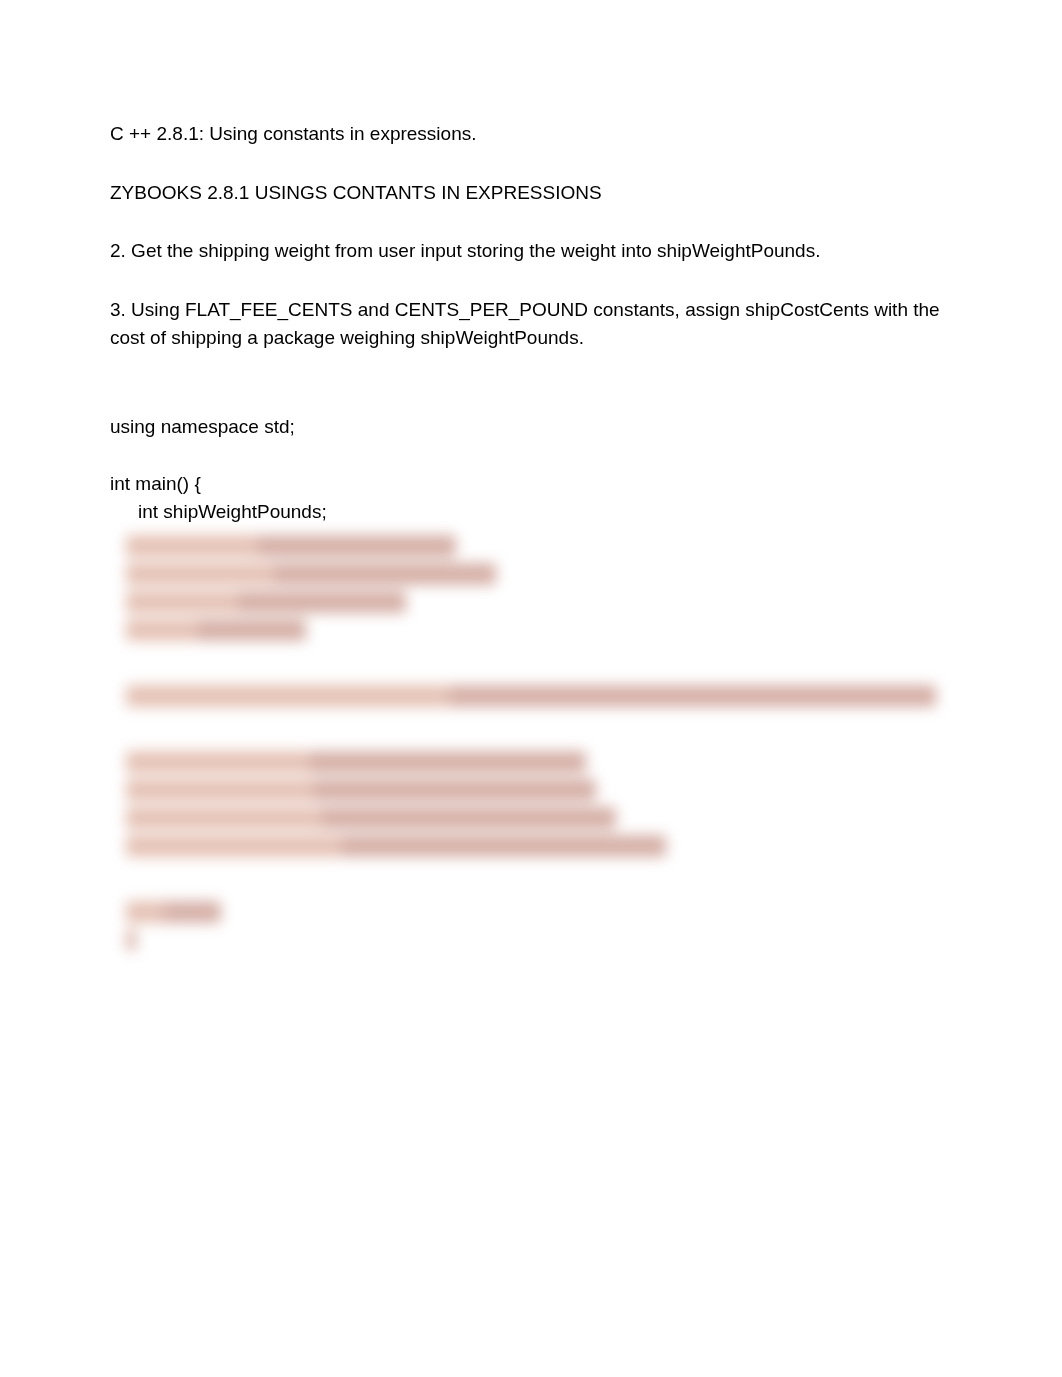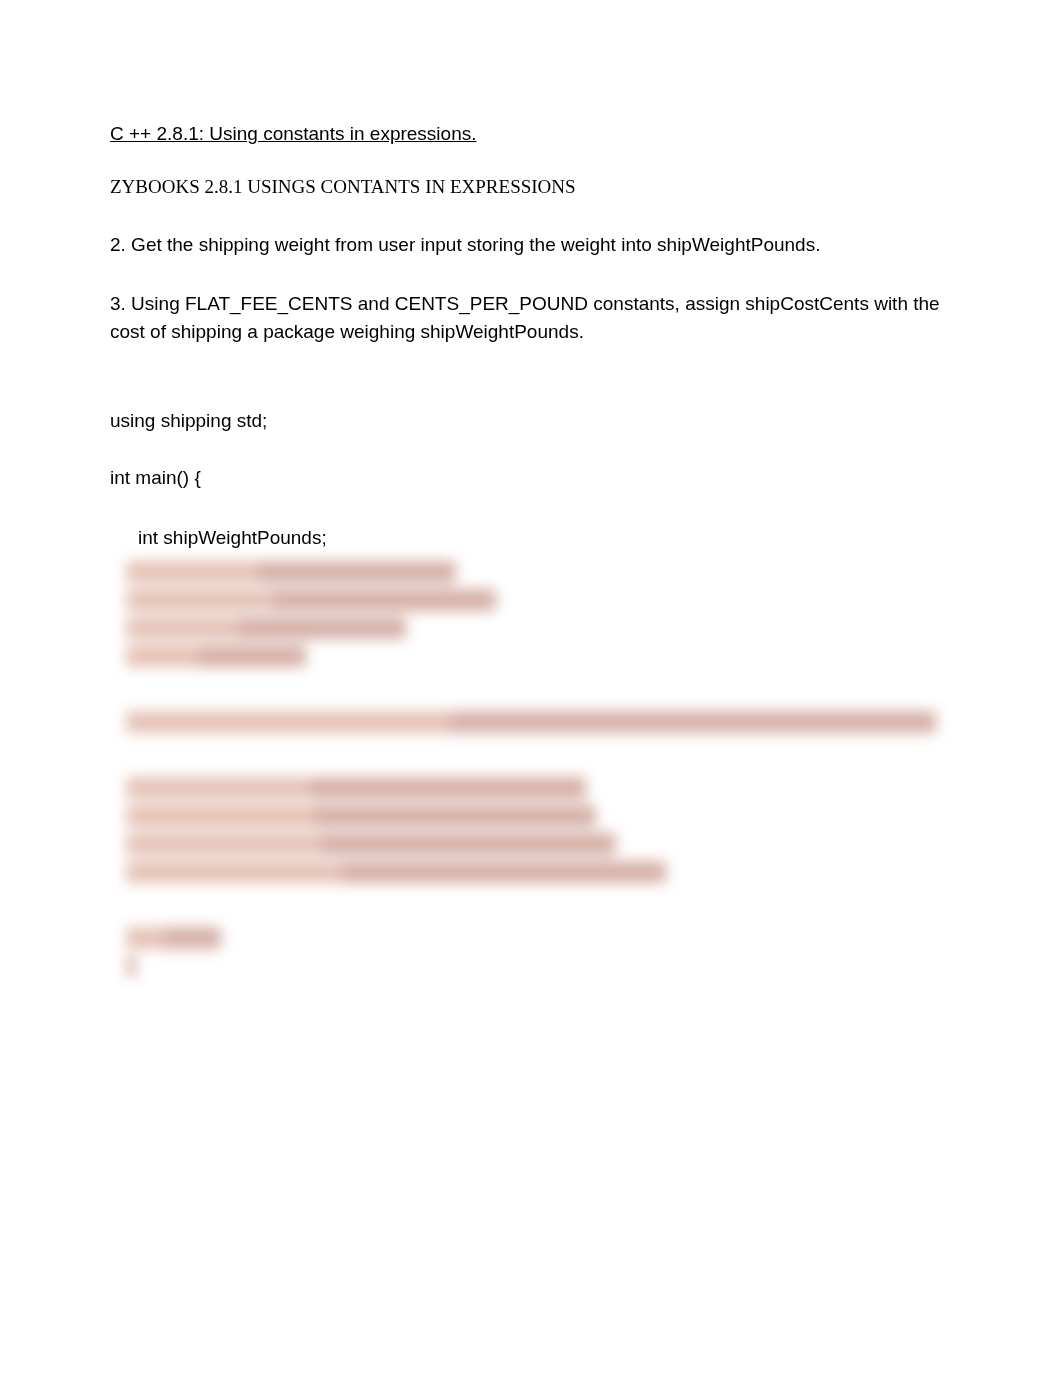--- a/index.html
+++ b/index.html
@@ -11,42 +11,39 @@
       background: #ffffff;
       width: 1062px;
       height: 1377px;
       font-family: Arial, Helvetica, sans-serif;
       font-size: 19px;
       color: #000000;
       line-height: 1.5;
       padding: 120px 110px 0 110px;
     }
     .title {
-      margin-bottom: 24px;
-      text-decoration: underline;
+      margin-bottom: 30px;
     }
     .subtitle {
       margin-bottom: 30px;
-      font-family: Liberation Serif, serif;
     }
     .paragraph {
       margin-bottom: 30px;
     }
     .para-line {
       display: block;
     }
     .code-start {
       margin-top: 60px;
     }
     .code-line {
       white-space: pre;
     }
     .indent1 {
       padding-left: 28px;
-      margin-top: 32px;
     }
     .blurred-block {
       filter: blur(7px);
       opacity: 0.55;
       margin-top: 8px;
     }
     .blur-line {
       height: 22px;
       margin: 6px 0;
       background: linear-gradient(90deg, #d0917a 0%, #d0917a 40%, #b47060 40%, #b47060 100%);
@@ -70,21 +67,21 @@
 </div>
 
 <div class="paragraph">2. Get the shipping weight from user input storing the weight into shipWeightPounds.</div>
 
 <div class="paragraph">
   <span class="para-line">3. Using FLAT_FEE_CENTS and CENTS_PER_POUND constants, assign shipCostCents with the</span>
   <span class="para-line">cost of shipping a package weighing shipWeightPounds.</span>
 </div>
 
 <div class="code-start">
-  <div class="code-line">using shipping std;</div>
+  <div class="code-line">using namespace std;</div>
   <div class="code-line">&nbsp;</div>
   <div class="code-line">int main() {</div>
   <div class="code-line indent1">int shipWeightPounds;</div>
 </div>
 
 <div class="blurred-block">
   <div class="blur-group" id="blur-g1">
       <div class="blur-line" style="width: 330px; margin-left: 16px;"></div>
       <div class="blur-line" style="width: 370px; margin-left: 16px;"></div>
       <div class="blur-line" style="width: 280px; margin-left: 16px;"></div>

